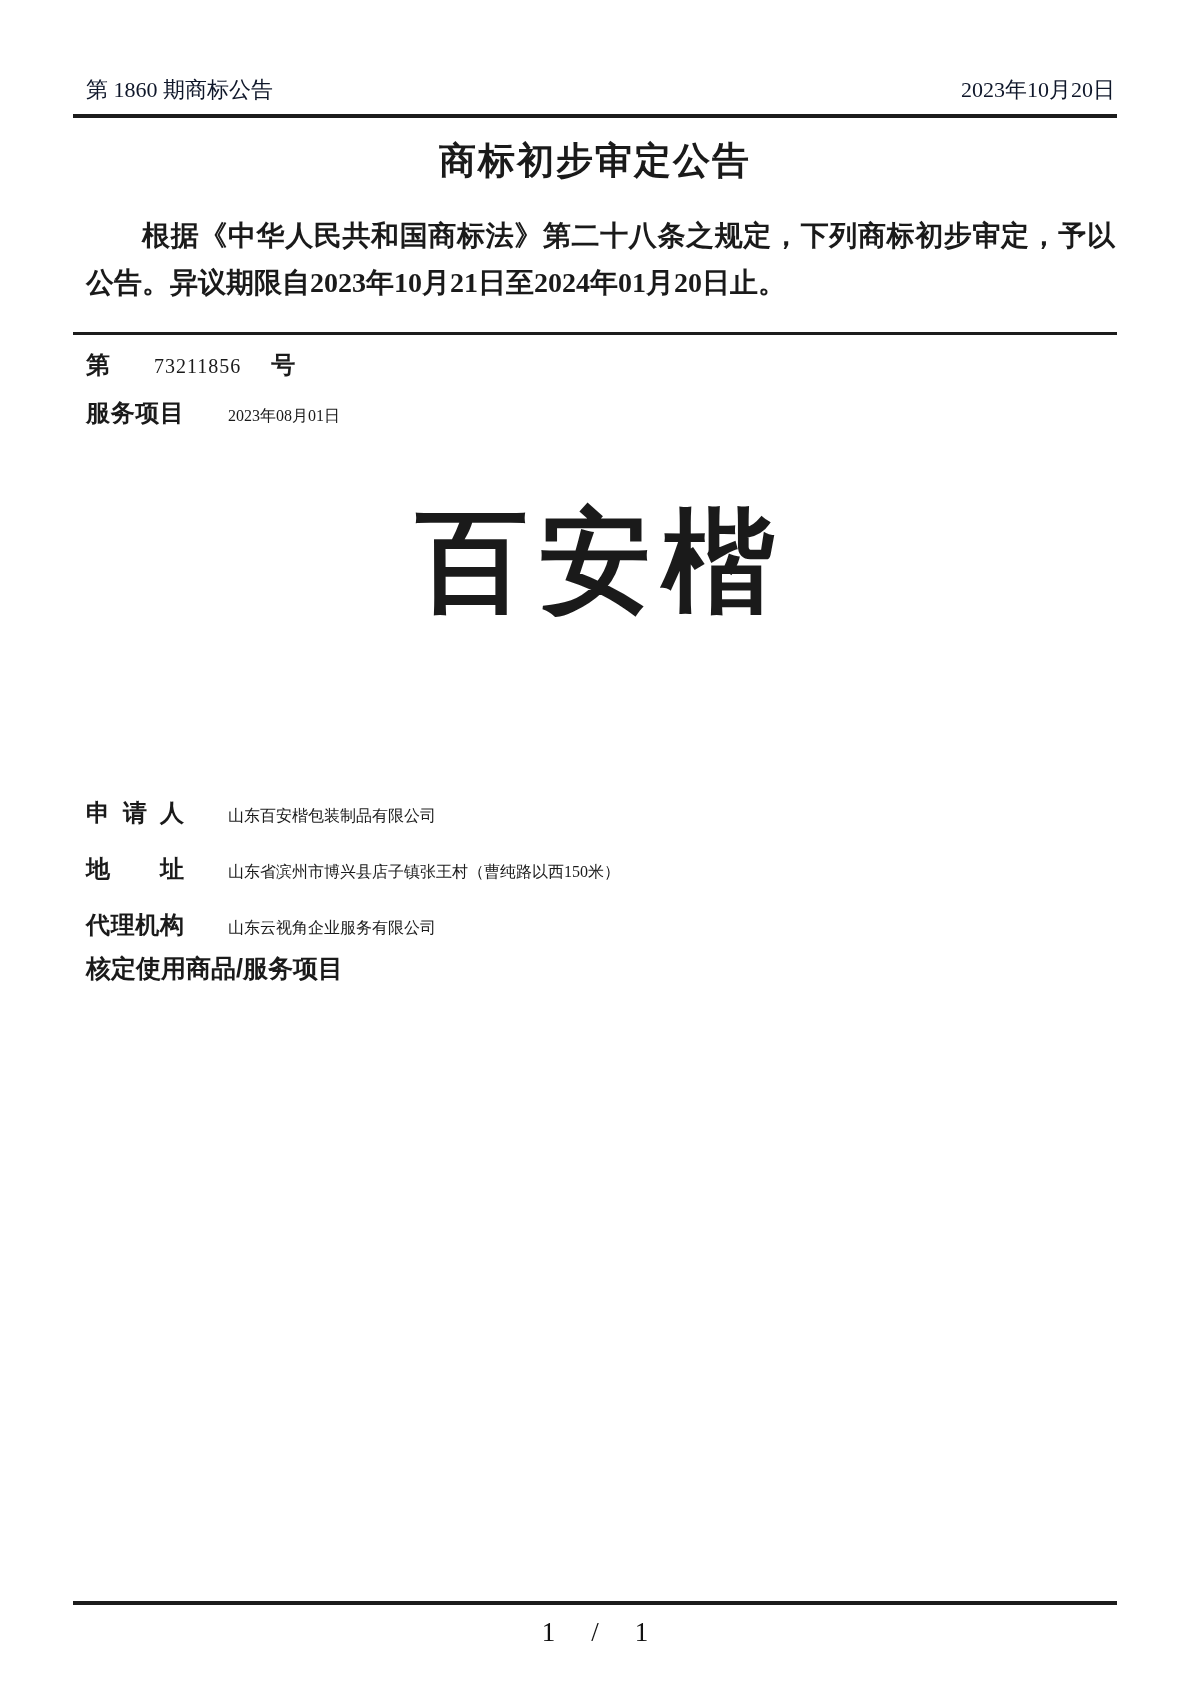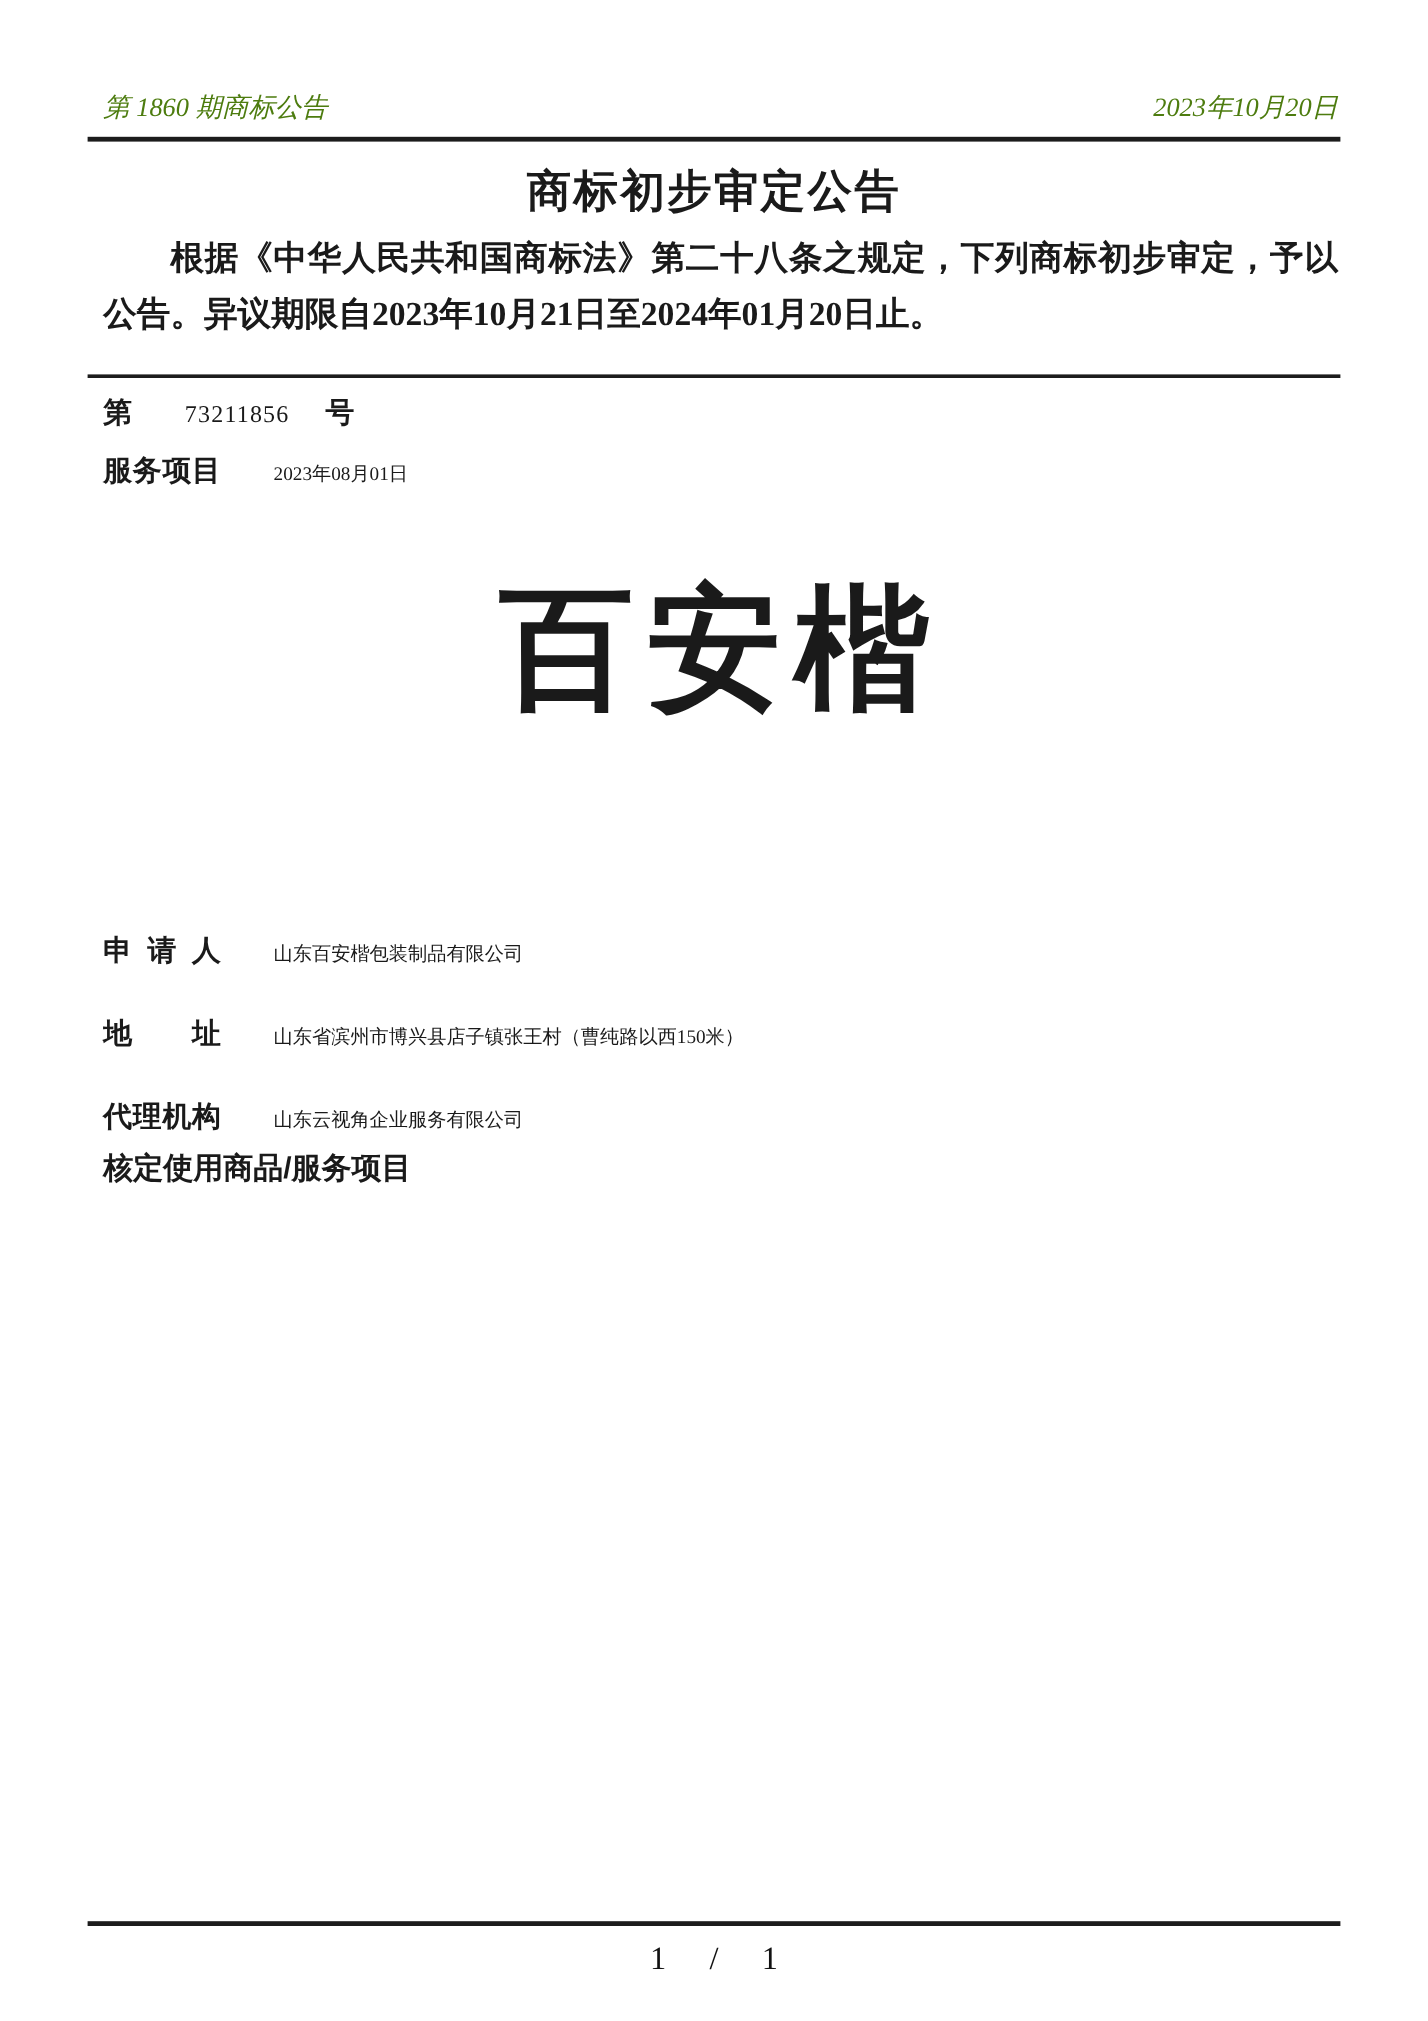--- a/index.html
+++ b/index.html
@@ -16,22 +16,21 @@
   .pad { padding-left: 13px; padding-right: 2px; }
 
   
   .hdr {
     padding-top: 76px;
     display: flex;
     justify-content: space-between;
     align-items: baseline;
     font-size: 22px;
     line-height: 28px;
-    color: #4d7c0f;
-    font-style: italic;
+    color: #0f172a;
   }
   .rule-thick {
     margin-top: 10px;
     border-top: 4px solid #1c1c1c;
     height: 0;
   }
   .rule-mid {
     border-top: 3px solid #1c1c1c;
     height: 0;
   }
@@ -39,21 +38,21 @@
   
   .doc-title {
     margin-top: 20px;
     text-align: center;
     font-size: 37px;
     font-weight: 700;
     line-height: 46px;
     letter-spacing: 2px;
   }
   .intro {
-    margin-top: 8px;
+    margin-top: 28px;
     font-size: 28px;
     font-weight: 700;
     line-height: 47px;
     text-indent: 2em;
     text-align: justify;
   }
   .sep { margin-top: 26px; }
 
   
   .row {
@@ -93,21 +92,21 @@
     letter-spacing: 0.10em;
     text-indent: 0.10em;
   }
 
   .applicant-block { margin-top: 172px; }
   .arow {
     display: flex;
     align-items: baseline;
     font-size: 24px;
     line-height: 36px;
-    margin-top: 30px;
+    margin-top: 17px;
   }
   .goods-heading {
     margin-top: 4px;
     font-weight: 700;
     font-family: "Liberation Sans", "DejaVu Sans", sans-serif;
     font-size: 25px;
     line-height: 36px;
   }
   .goods {
     margin-top: 10px;

